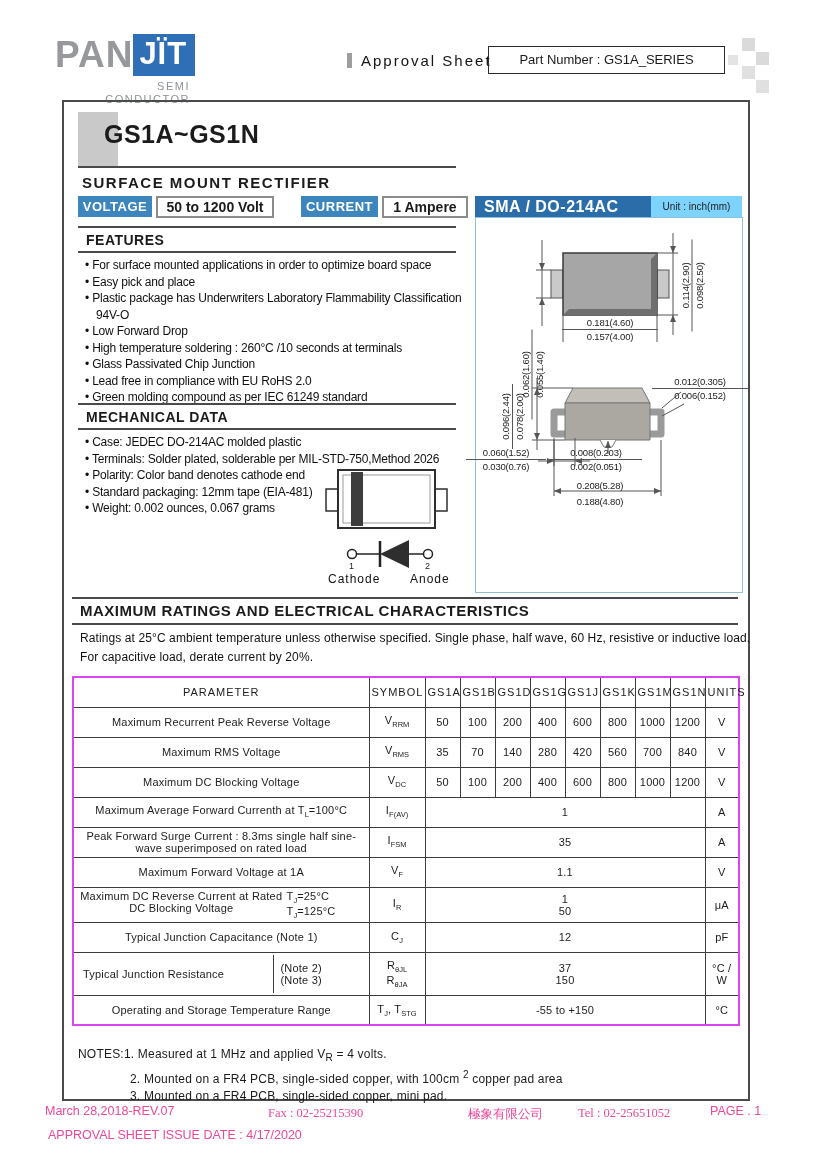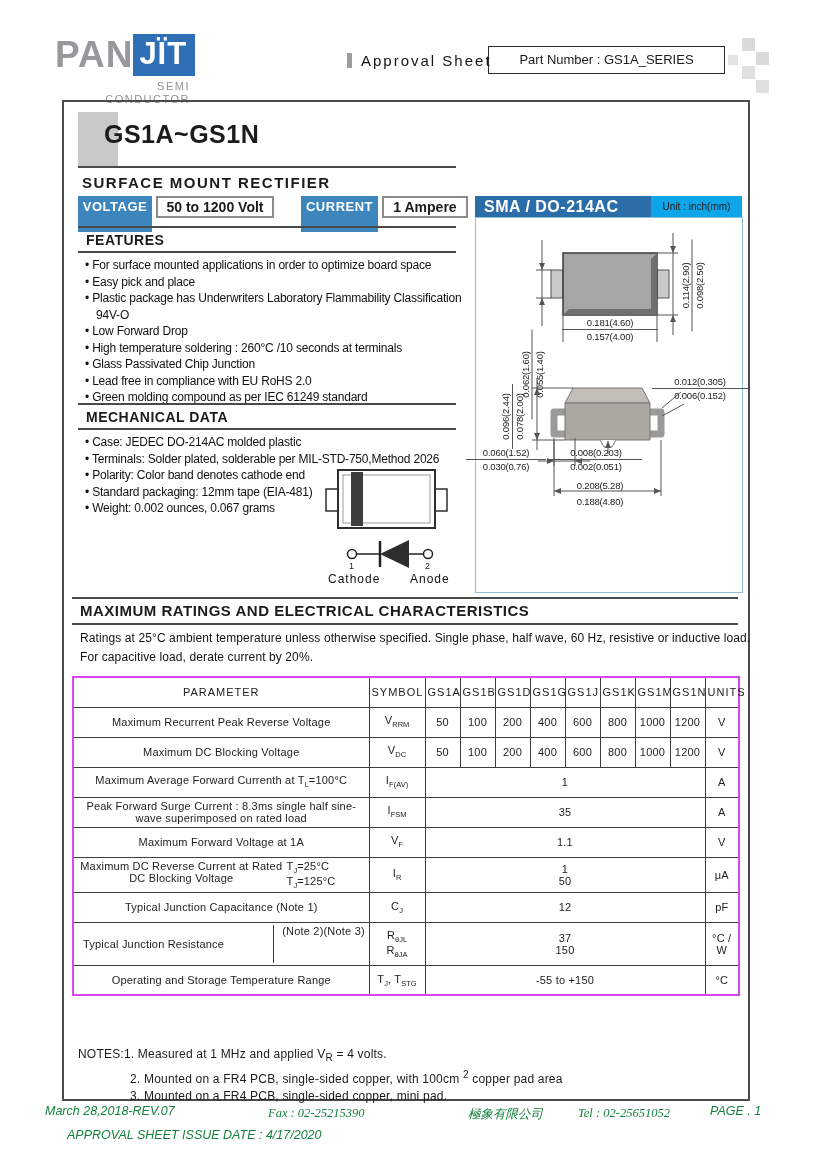--- a/index.html
+++ b/index.html
@@ -23,35 +23,35 @@
   .checker{left:728px;top:38px;width:60px;height:66px;}
   .checker i{position:absolute;display:block;background:#dadada;width:13px;height:13px;}
 
   
   .main-box{left:62px;top:100px;width:684px;height:997px;border:2px solid #4b4b4b;}
 
   .title-sq{left:78px;top:112px;width:40px;height:56px;background:#c9c9c9;}
   .title{left:104px;top:120px;font-size:25px;font-weight:bold;letter-spacing:0.5px;}
   .subtitle{left:82px;top:174px;font-size:15px;font-weight:bold;letter-spacing:1.5px;}
 
-  .badge{position:absolute;height:36px;background:#3c85bd;color:#fff;font-weight:bold;
+  .badge{position:absolute;height:21px;background:#3c85bd;color:#fff;font-weight:bold;
          font-size:13px;text-align:center;line-height:21px;letter-spacing:0.5px;}
   .badge-val{position:absolute;height:18px;border:2px solid #8c8c8c;font-size:14px;
              font-weight:bold;text-align:center;line-height:18px;}
 
   .sec-head{position:absolute;font-size:14px;font-weight:bold;letter-spacing:0.5px;}
   ul.blist{position:absolute;margin:0;padding:0;list-style:none;}
   ul.blist li{font-size:12px;line-height:16.5px;letter-spacing:-0.2px;color:#101010;
               padding-left:11px;text-indent:-11px;}
   ul.blist li::before{content:"• ";}
 
   
   .sma-name{left:475px;top:196px;width:167px;height:21px;background:#2a6da8;color:#fff;
             font-weight:bold;font-size:16px;line-height:21px;padding-left:9px;letter-spacing:0.5px;}
-  .sma-unit{left:651px;top:196px;width:91px;height:21px;background:#0ea5e9;font-size:10px;
+  .sma-unit{left:651px;top:196px;width:91px;height:21px;background:#7dd3fc;font-size:10px;
             line-height:21px;text-align:center;color:#222;}
   .sma-body{left:475px;top:217px;width:266px;height:374px;border:1px solid #8fc0da;background:#fff;}
 
   .dims{position:absolute;text-align:center;font-size:9.5px;line-height:11px;
         letter-spacing:-0.2px;color:#222;}
   .dims .hl{height:0;border-top:1px solid #555;margin:1px 0;}
   .dims.nohl .gap{height:5px;}
   .dimv{position:absolute;transform:rotate(-90deg);text-align:center;font-size:9.5px;
         line-height:11px;letter-spacing:-0.2px;color:#222;}
   .dimv .hl{height:0;border-top:1px solid #555;margin:1px 0;}
@@ -66,30 +66,30 @@
   table.ratings th{height:22px;letter-spacing:1px;}
   table.ratings tr{height:30px;}
   td.param{text-align:left;padding:3px 4px 3px 7px;}
   td.nopad{padding:0;}
   .pflex{display:flex;width:100%;}
   .pflex .ptext{flex:1;}
   .pflex .pcond{width:80px;text-align:left;}
   .pflex.split{min-height:38px;align-items:stretch;}
   .pflex.split .ptext{display:flex;align-items:center;padding:3px 4px 3px 7px;}
   .pflex.split .pnotes{width:86px;border-left:1px solid #3d3d3d;display:flex;
-                       justify-content:center;padding-left:7px;
+                       flex-direction:column;justify-content:center;padding-left:7px;
                        text-align:left;}
   table.ratings sub{font-size:7.5px;letter-spacing:0;}
   td.symbol{font-size:12.5px;margin-left:22px;}
 
   .notes{left:78px;top:1046px;font-size:12px;line-height:17px;letter-spacing:0.2px;}
   .notes .ind{padding-left:52px;}
 
   
-  .foot{position:absolute;font-size:12.5px;color:#15803d;font-style:italic;}
+  .foot{position:absolute;font-size:12.5px;color:#ec4899;}
   .foot.serif{font-family:"Liberation Serif",serif;}
   svg text{font-family:"Liberation Sans",sans-serif;}
 </style>
 </head>
 <body>
 
 <div id="page">
 
   <div class="abs logo-row">
     <span class="logo-pan">PAN</span>
@@ -308,20 +308,33 @@
           <td>100</td>
           <td>200</td>
           <td>400</td>
           <td>600</td>
           <td>800</td>
           <td>1000</td>
           <td>1200</td>
           <td>V</td>
         </tr>
         <tr>
+          <td class="param">Maximum RMS Voltage</td>
+          <td class="symbol">V<sub>RMS</sub></td>
+          <td>35</td>
+          <td>70</td>
+          <td>140</td>
+          <td>280</td>
+          <td>420</td>
+          <td>560</td>
+          <td>700</td>
+          <td>840</td>
+          <td>V</td>
+        </tr>
+        <tr>
           <td class="param">Maximum DC Blocking Voltage</td>
           <td class="symbol">V<sub>DC</sub></td>
           <td>50</td>
           <td>100</td>
           <td>200</td>
           <td>400</td>
           <td>600</td>
           <td>800</td>
           <td>1000</td>
           <td>1200</td>
@@ -392,14 +405,14 @@
       <div><span>NOTES:</span>1. Measured at 1 MHz and applied V<sub>R</sub> = 4 volts.</div>
       <div class="ind">2. Mounted on a FR4 PCB, single-sided copper, with 100cm <sup>2</sup> copper pad area</div>
       <div class="ind">3. Mounted on a FR4 PCB, single-sided copper, mini pad.</div>
     </div>
 
   <div class="foot" style="left:45px;top:1104px;">March 28,2018-REV.07</div>
   <div class="foot serif" style="left:268px;top:1106px;">Fax : 02-25215390</div>
   <div class="foot serif" style="left:468px;top:1106px;">極象有限公司</div>
   <div class="foot serif" style="left:578px;top:1106px;">Tel : 02-25651052</div>
   <div class="foot" style="left:710px;top:1104px;">PAGE . 1</div>
-  <div class="foot" style="left:48px;top:1128px;margin-left:19px;">APPROVAL SHEET ISSUE DATE : 4/17/2020</div>
+  <div class="foot" style="left:48px;top:1128px;">APPROVAL SHEET ISSUE DATE : 4/17/2020</div>
 </div>
 
 </body></html>

